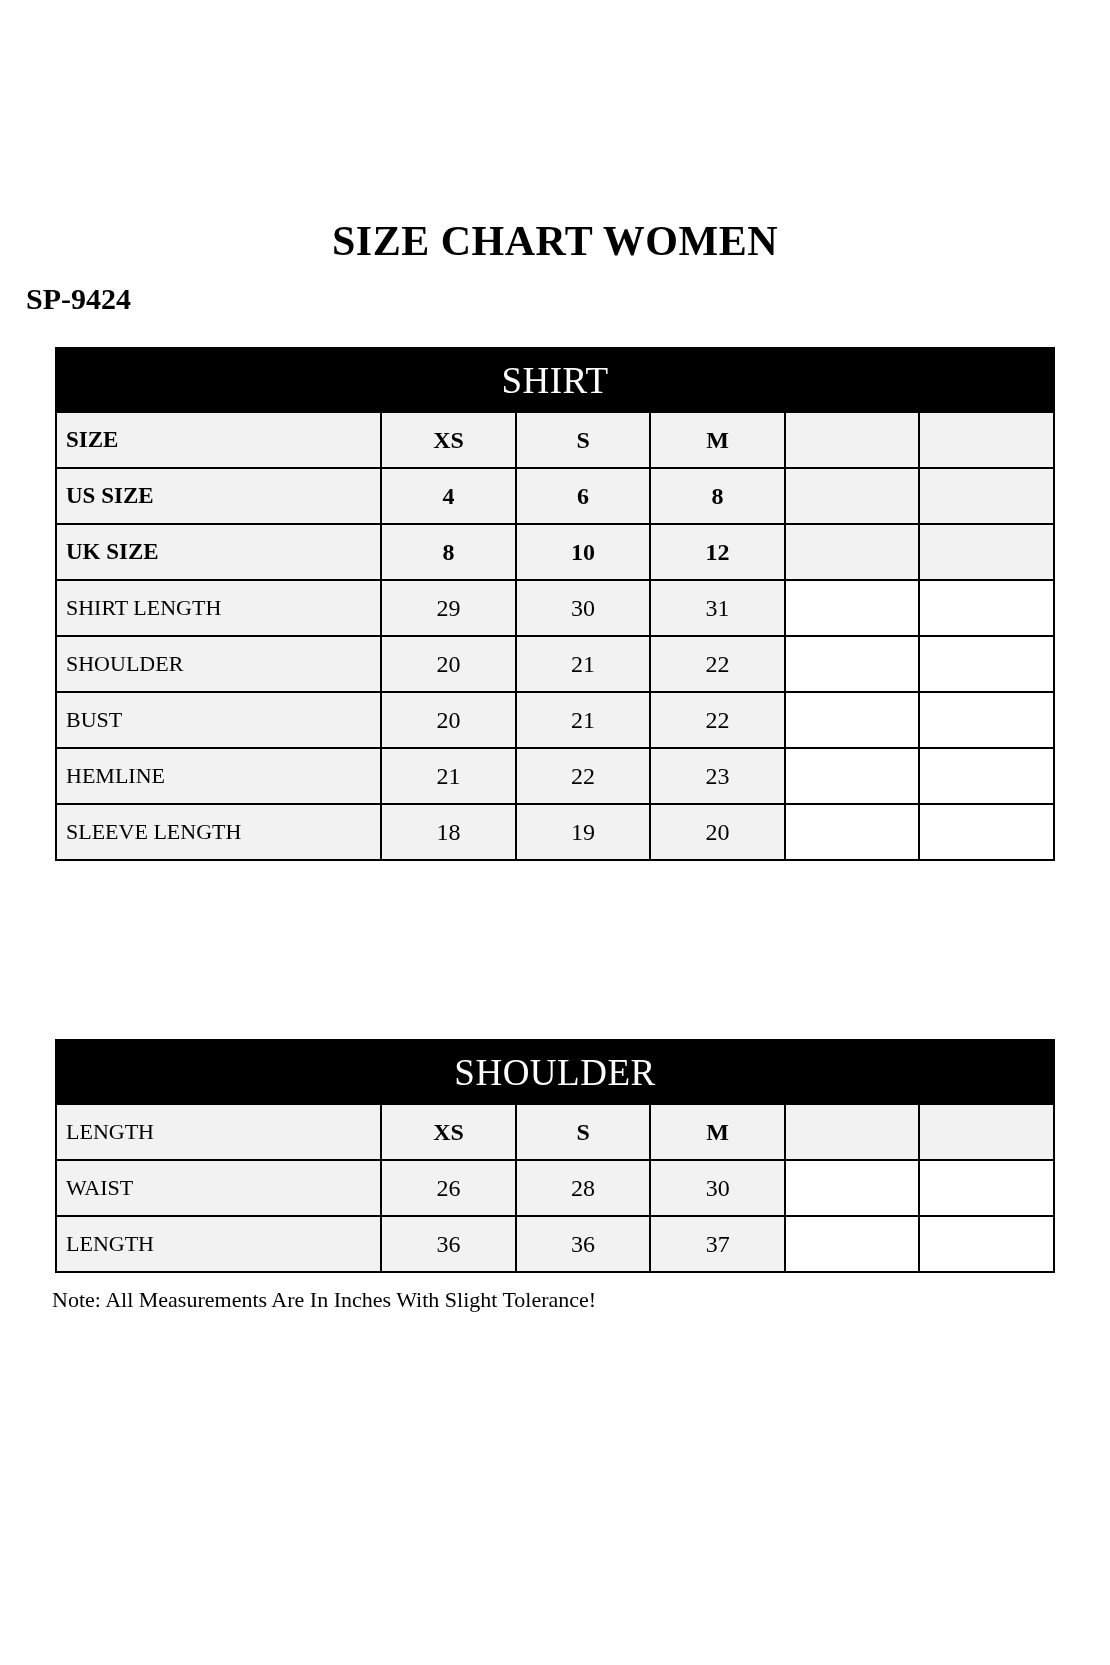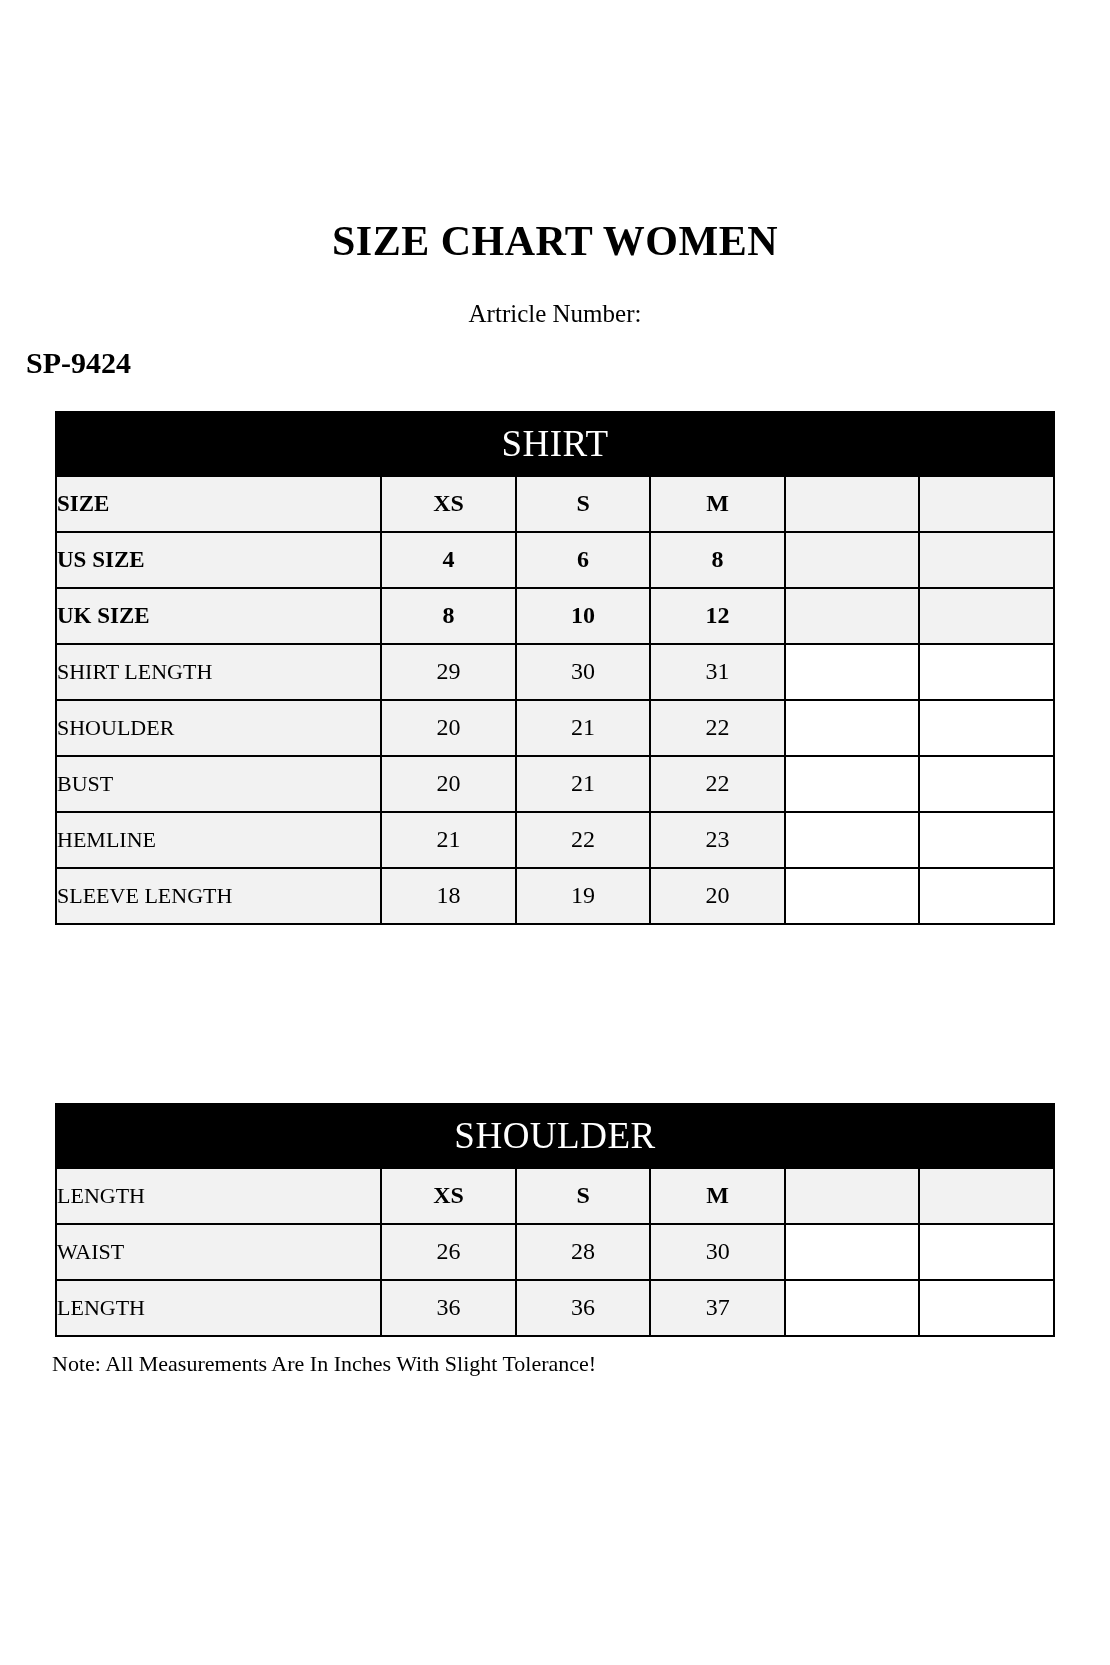--- a/index.html
+++ b/index.html
@@ -66,20 +66,21 @@
     color: #ffffff;
     font-size: 37px;
     font-weight: 400;
     height: 62px;
     letter-spacing: 0.5px;
     border: 2px solid #000000;
   }
 
   .row-label {
     text-align: left;
+    padding-left: 9px;
     background: #f2f2f2;
     font-size: 22px;
     height: 54px;
   }
   .row-label.bold { font-weight: bold; font-size: 23px; }
 
   .cell {
     background: #f2f2f2;
     font-size: 24px;
     height: 54px;
@@ -102,21 +103,20 @@
     text-align: left;
   }
 </style>
 </head>
 <body>
 
 <div class="page">
 
   <h1 class="title">SIZE CHART WOMEN</h1>
 
-  <div class="article-label">Artricle Number:</div>
   <div class="article-number">SP-9424</div>
 
   <table class="shirt-table">
     <colgroup>
       <col class="c-label">
         <col class="c-size">
         <col class="c-size">
         <col class="c-size">
         <col class="c-blank">
         <col class="c-blank">

